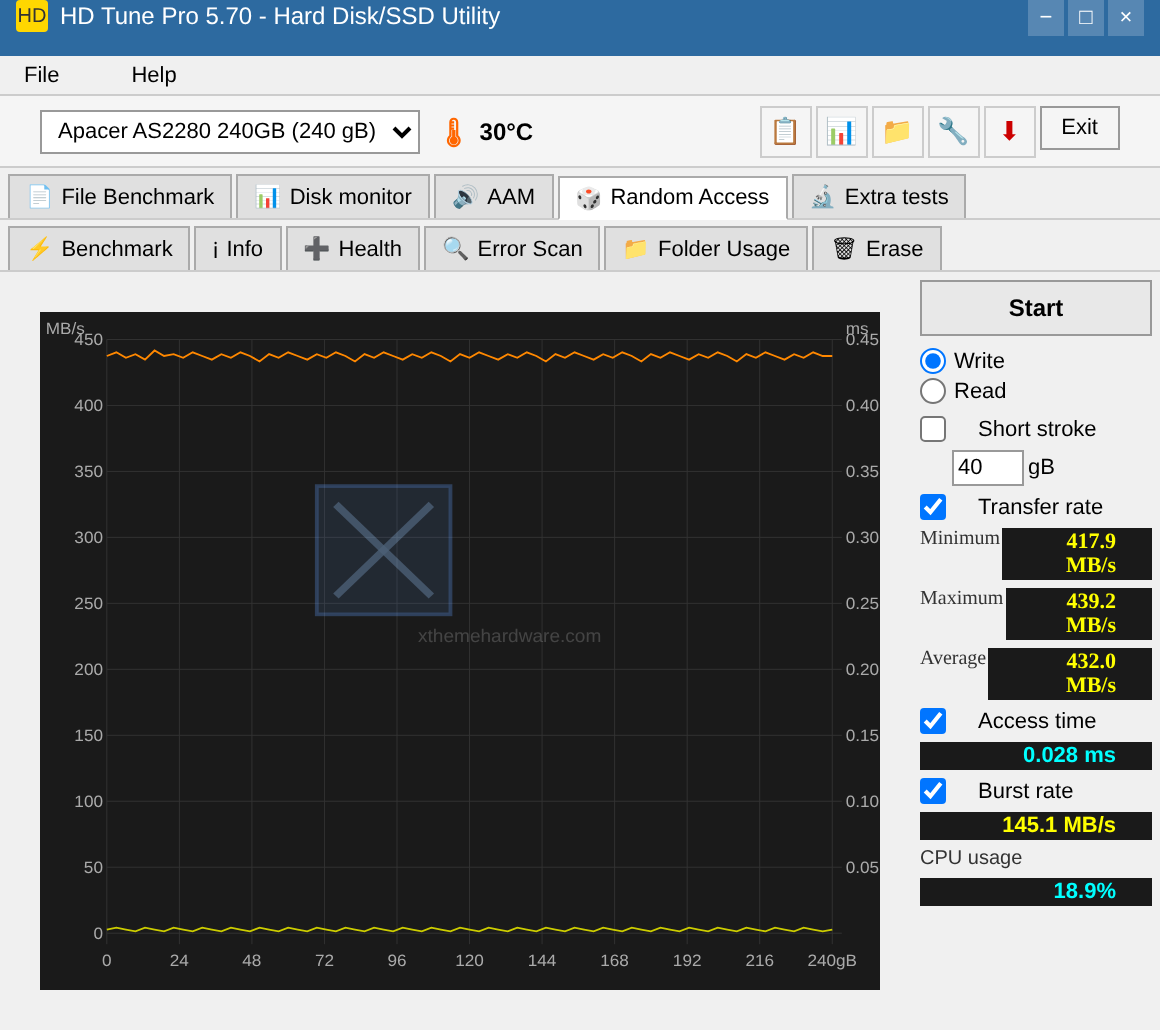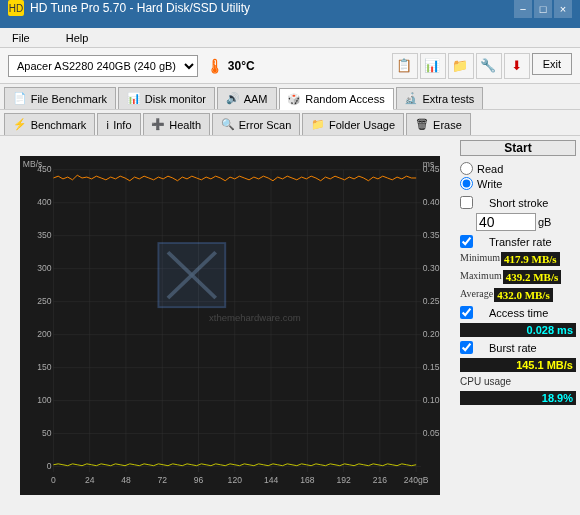--- a/index.html
+++ b/index.html
@@ -66,21 +66,21 @@
       cursor: pointer;
       font-size: 11px;
     }
 
     
     .toolbar {
       background: #f5f5f5;
       height: 36px;
       display: flex;
       align-items: center;
-      padding: 0 8px;
+      padding: 0 20px;
       gap: 8px;
       border-bottom: 1px solid #ccc;
     }
     .disk-select {
       height: 22px;
       font-size: 11px;
       padding: 0 4px;
       border: 1px solid #999;
       background: white;
       min-width: 180px;
@@ -169,21 +169,21 @@
       width: 120px;
       display: flex;
       flex-direction: column;
       padding: 4px 4px 4px 0;
       gap: 4px;
       font-size: 11px;
     }
 
     .start-btn {
       width: 100%;
-      height: 16px;
+      height: 28px;
       background: #e8e8e8;
       border: 1px solid #999;
       cursor: pointer;
       font-size: 12px;
       font-weight: bold;
     }
 
     .radio-group {
       display: flex;
       flex-direction: column;
@@ -204,44 +204,44 @@
       cursor: pointer;
     }
 
     .stroke-input {
       display: flex;
       align-items: center;
       gap: 2px;
       margin-left: 16px;
     }
     .stroke-field {
-      width: 60px;
+      width: 36px;
       height: 18px;
       border: 1px solid #999;
-      font-size: 14px;
+      font-size: 11px;
       padding: 0 2px;
     }
     .gB-label { font-size: 11px; }
 
     .stat-block {
       display: flex;
       flex-direction: row;
       gap: 1px;
       font-family: Liberation Serif, serif;
     }
     .stat-label {
       color: #333;
       font-size: 10px;
     }
     .stat-value {
       background: #1a1a1a;
       color: #ffff00;
       font-size: 11px;
       font-weight: bold;
-      padding: 1px 3px;
+      padding: 1px 18px;
       text-align: right;
     }
     .stat-value.cyan { color: #00ffff; }
 
     
     .chart-svg {
       position: absolute;
       top: 0; left: 0;
       width: 100%;
       height: 100%;
@@ -424,26 +424,26 @@
       </g>
     </svg>
   </div>
 
   <div class="right-panel">
 
     <button class="start-btn">Start</button>
 
     <div class="radio-group">
       <label class="radio-item">
+        <input type="radio" name="rw" checked="" style="">
+        <span>Write</span>
+      </label>
+      <label class="radio-item">
         <input type="radio" name="rw" style="">
         <span>Read</span>
-      </label>
-      <label class="radio-item">
-        <input type="radio" name="rw" checked="" style="">
-        <span>Write</span>
       </label>
     </div>
 
     <label class="checkbox-item">
       <input type="checkbox" style="">
       <span>Short stroke</span>
     </label>
 
     <div class="stroke-input">
       <input type="text" class="stroke-field" value="40" style="">

